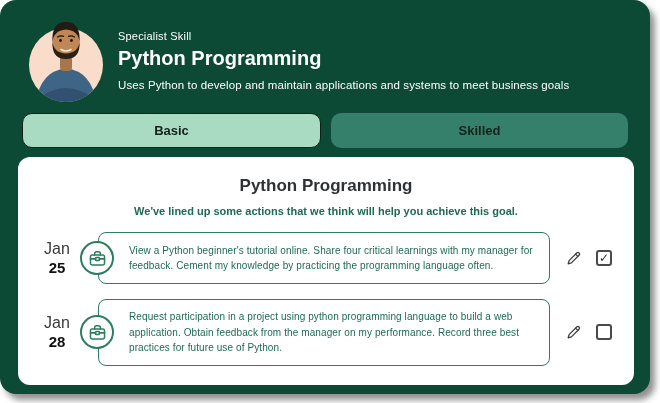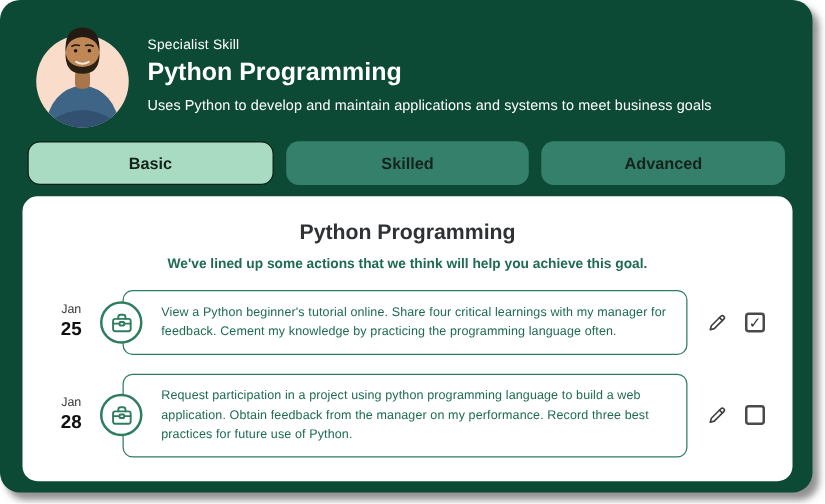--- a/index.html
+++ b/index.html
@@ -50,21 +50,21 @@
     position:absolute;top:157px;left:18px;right:16px;bottom:9px;
     background:#fff;border-radius:12px;
     padding:12px 16px 10px 16px;
   }
   .card-eyebrow{text-align:center;font-size:11px;font-weight:700;color:var(--accent);}
   .card-title{text-align:center;font-size:17px;font-weight:700;color:var(--ink);margin-top:7px;}
   .card-subtitle{text-align:center;font-size:11px;font-weight:700;color:var(--accent);margin-top:9px;}
   .rows{margin-top:15px;}
   .action-row{display:flex;align-items:center;margin:0 2px 15px 6px;}
   .date{width:34px;text-align:center;line-height:1.25;flex:0 0 34px;}
-  .date .mon{display:block;font-size:10px;color:#3A3A3A;}
+  .date .mon{display:block;font-size:16px;color:#3A3A3A;}
   .date .day{display:block;font-size:15px;font-weight:700;color:#101010;}
   .action-box{
     position:relative;flex:1;min-height:52px;
     border:1.5px solid var(--border-green);border-radius:8px;
     padding:9px 12px 9px 30px;margin-left:24px;
     display:flex;align-items:center;
   }
   .badge{
     position:absolute;left:-19px;top:50%;transform:translateY(-50%);
     width:34px;height:34px;border-radius:50%;
@@ -115,21 +115,20 @@
       <div class="hdr-text">
         <div class="hdr-eyebrow">Specialist Skill</div>
         <div class="hdr-title">Python Programming</div>
         <div class="hdr-desc">Uses Python to develop and maintain applications and systems to meet business goals</div>
       </div>
     </div>
 
     <div class="tabs">
       <button class="tab active">Basic</button>
       <button class="tab">Skilled</button>
-      <button class="tab">Advanced</button>
     </div>
 
     <div class="card">
       <div class="card-title">Python Programming</div>
       <div class="card-subtitle">We've lined up some actions that we think will help you achieve this goal.</div>
 
       <div class="rows">
 
         <div class="action-row">
           <div class="date">

